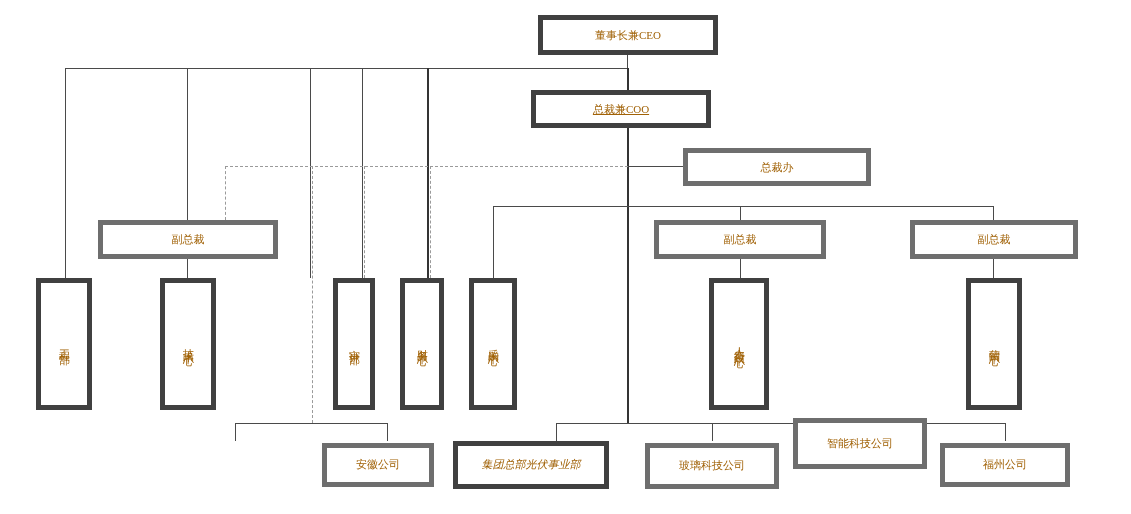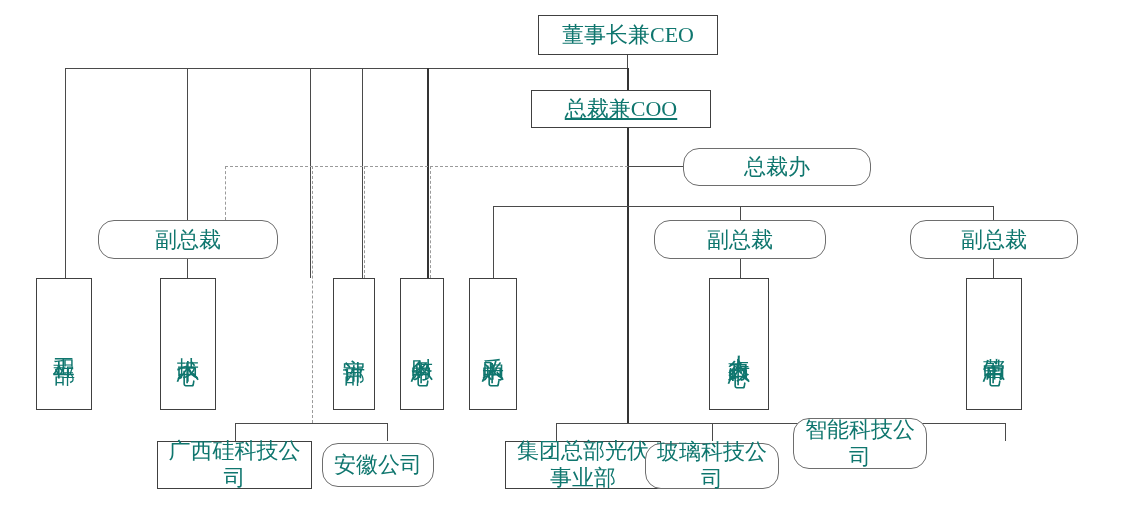--- a/index.html
+++ b/index.html
@@ -14,34 +14,33 @@
     position: relative;
     width: 1131px;
     height: 514px;
     background: #ffffff;
     overflow: hidden;
   }
   
   .node {
     position: absolute;
     box-sizing: border-box;
-    border: 1px solid #404040;
+    border: 5px solid #404040;
     background: #ffffff;
     display: flex;
     align-items: center;
     justify-content: center;
     text-align: center;
-    color: #0f766e;
-    font-size: 22px;
+    color: #a16207;
+    font-size: 11px;
     line-height: 1.18;
     z-index: 3;
   }
   .node.soft {
     border-color: #6e6e6e;
-    border-radius: 16px;
   }
   
   .node.vert {
     writing-mode: vertical-rl;
     text-orientation: upright;
     letter-spacing: 2px;
     padding: 6px 0;
   }
   .node.wrap2 {
     padding: 0 4px;
@@ -162,34 +161,34 @@
   </div>
 
   <div class="node vert" style="left:709px; top:278px; width:60px; height:132px;">
     <span>人力行政中心</span>
   </div>
 
   <div class="node vert" style="left:966px; top:278px; width:56px; height:132px;">
     <span>营销中心</span>
   </div>
 
-  <div class="node wrap2" style="left:157px; top:441px; width:155px; height:48px;">
-    <span>广西硅科技公司</span>
-  </div>
 
   <div class="node soft wrap2" style="left:322px; top:443px; width:112px; height:44px;">
     <span>安徽公司</span>
   </div>
 
-  <div class="node wrap2" style="left:505px; top:441px; width:156px; height:48px;">
+  <div class="node wrap2" style="left:453px; top:441px; width:156px; height:48px;font-style:italic;">
     <span>集团总部光伏事业部</span>
   </div>
 
   <div class="node soft wrap2" style="left:645px; top:443px; width:134px; height:46px;">
     <span>玻璃科技公司</span>
   </div>
 
   <div class="node soft wrap2" style="left:793px; top:418px; width:134px; height:51px;">
     <span>智能科技公司</span>
   </div>
 
+  <div class="node soft wrap2" style="left:940px; top:443px; width:130px; height:44px;">
+    <span>福州公司</span>
+  </div>
 
 </div>
 
 </body></html>

